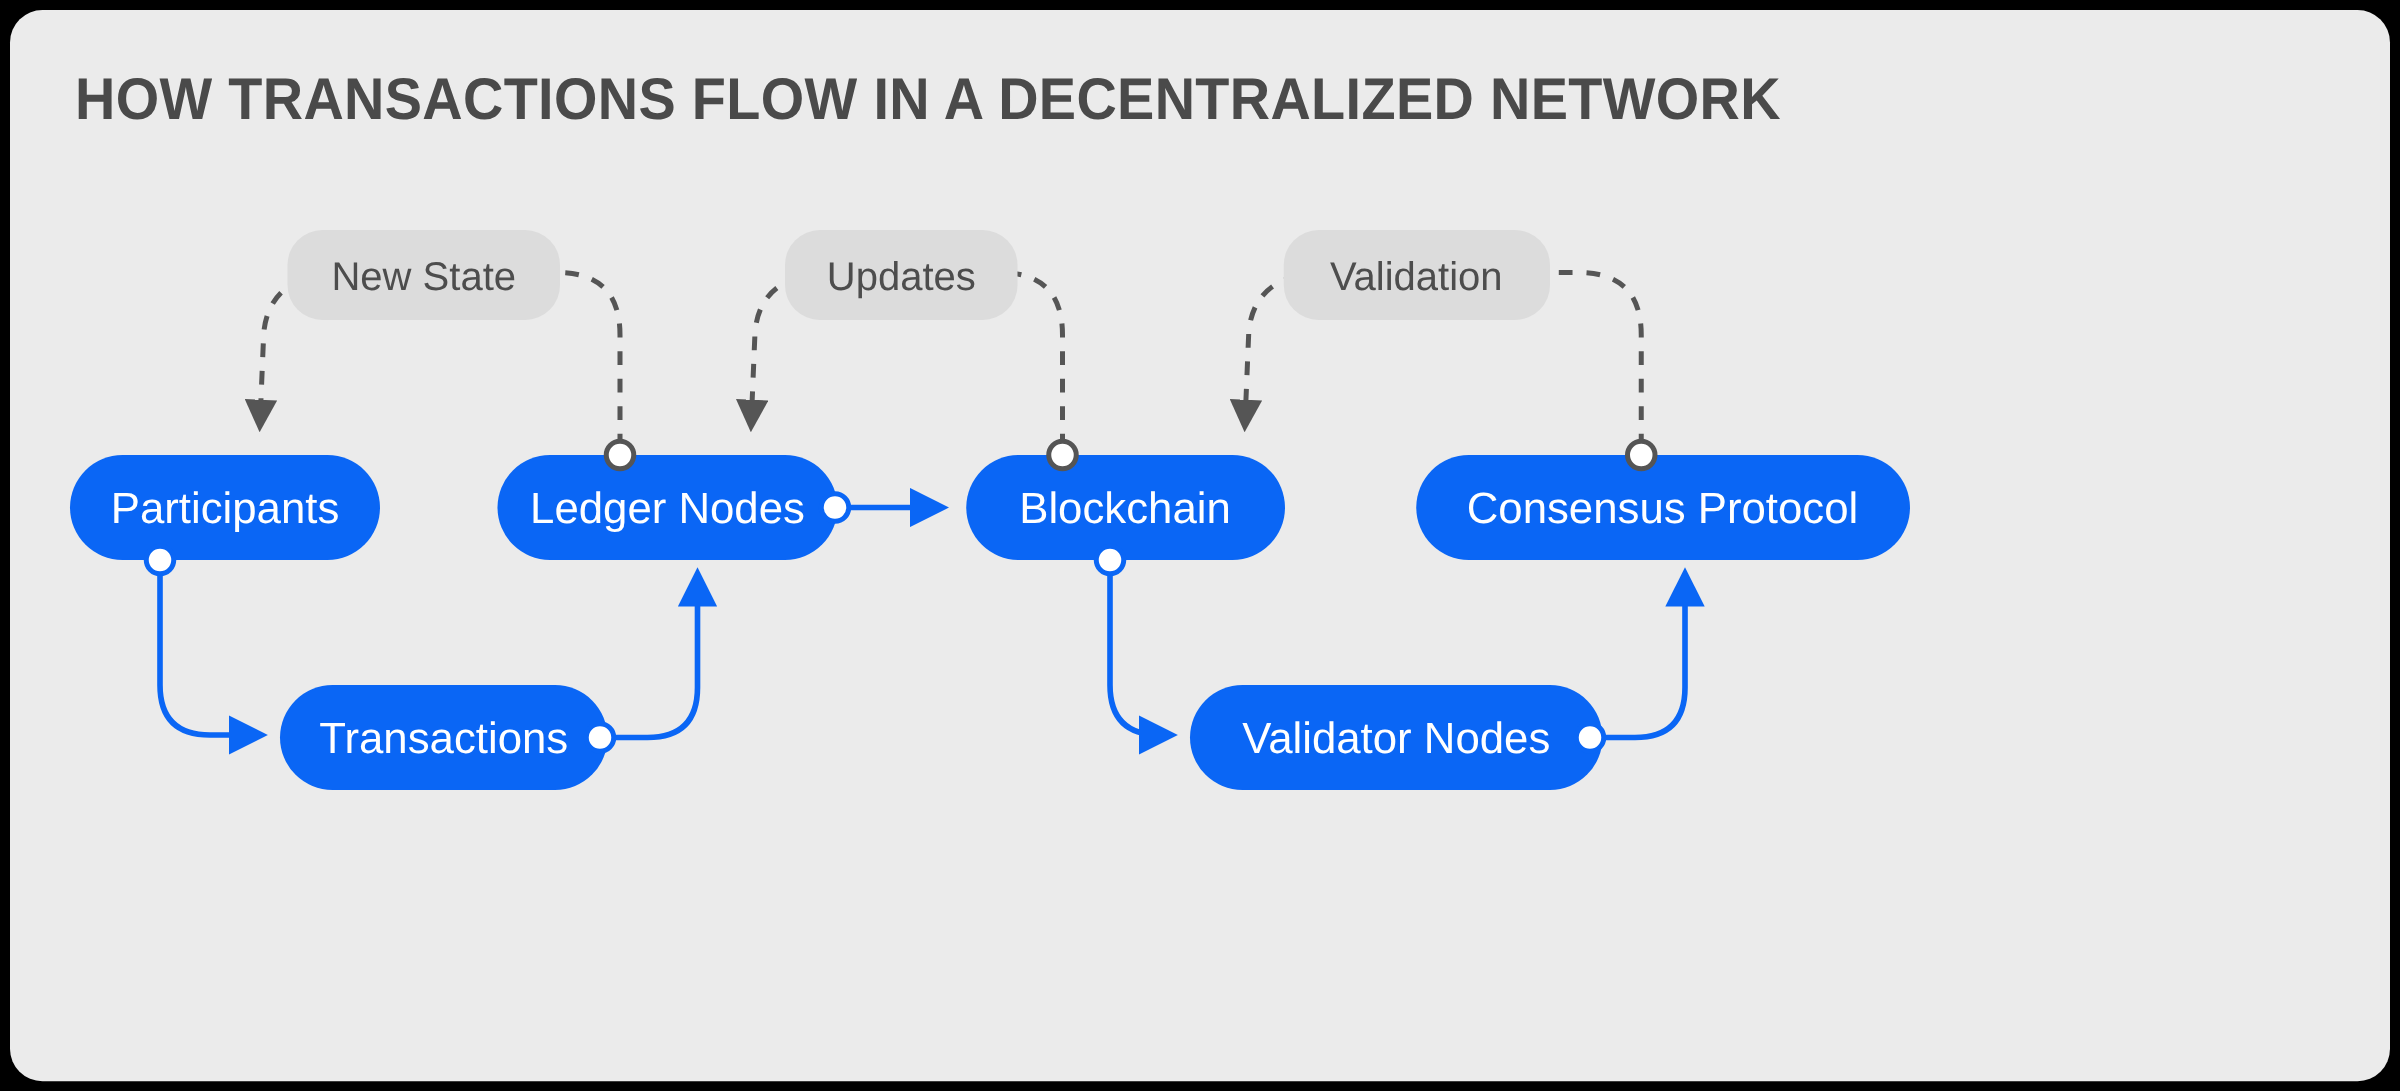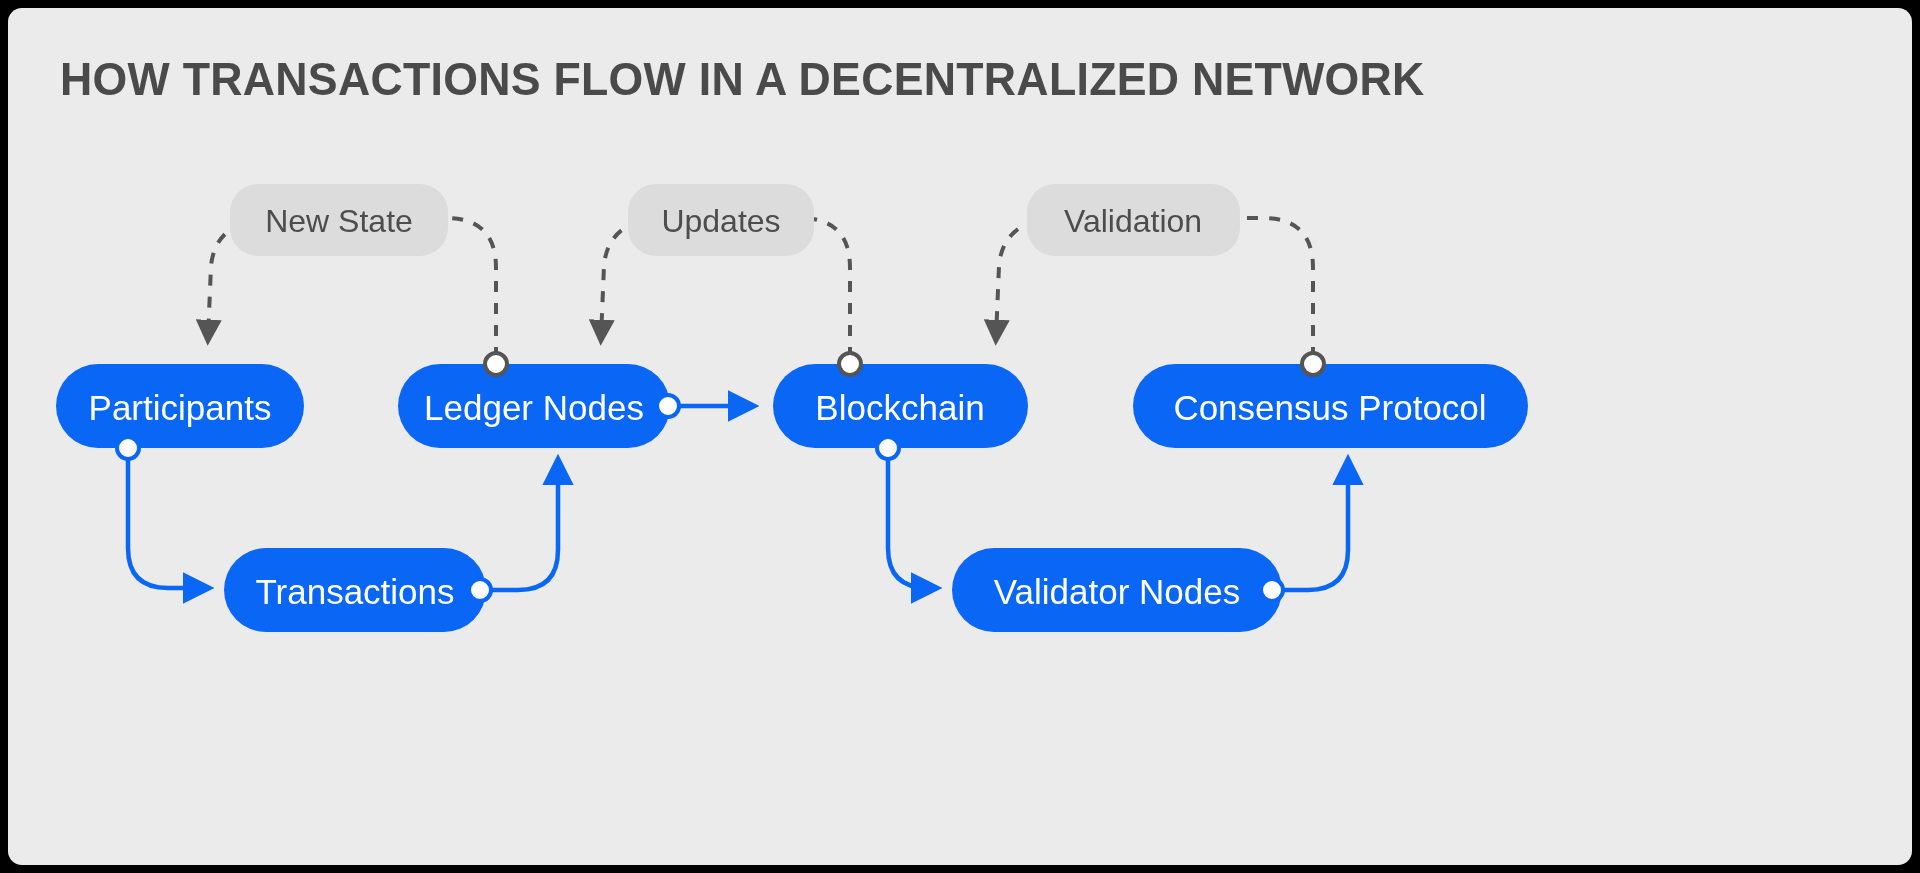--- a/index.html
+++ b/index.html
@@ -18,21 +18,21 @@
     width: 1920px;
     height: 873px;
   }
   #card {
     position: absolute;
     left: 8px;
     top: 8px;
     width: 1904px;
     height: 857px;
     background: #ebebeb;
-    border-radius: 14px;
+    border-radius: 26px;
     overflow: hidden;
   }
   #title {
     position: absolute;
     left: 52px;
     top: 43px;
     font-size: 47px;
     font-weight: bold;
     color: #4a4a4a;
     letter-spacing: 0.3px;

